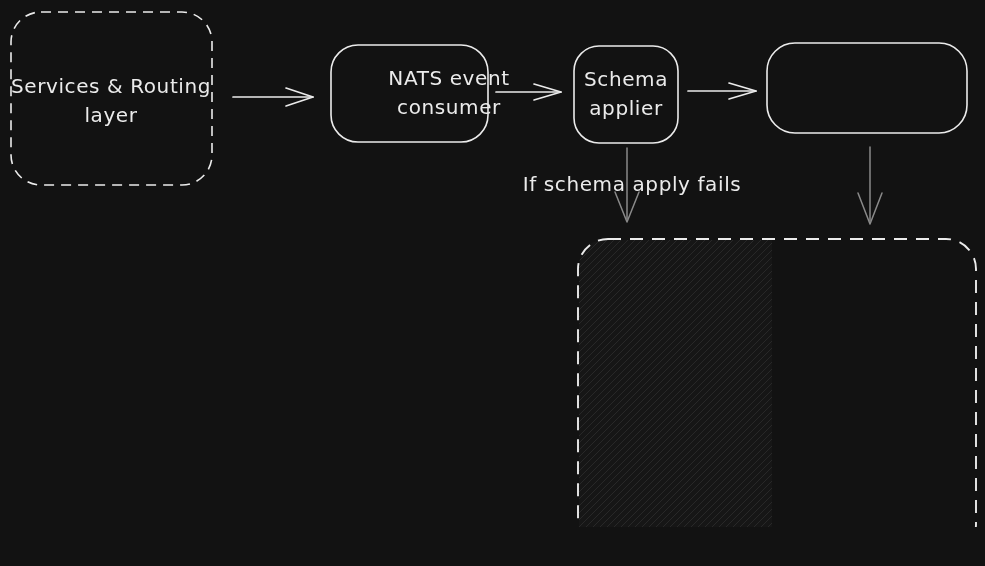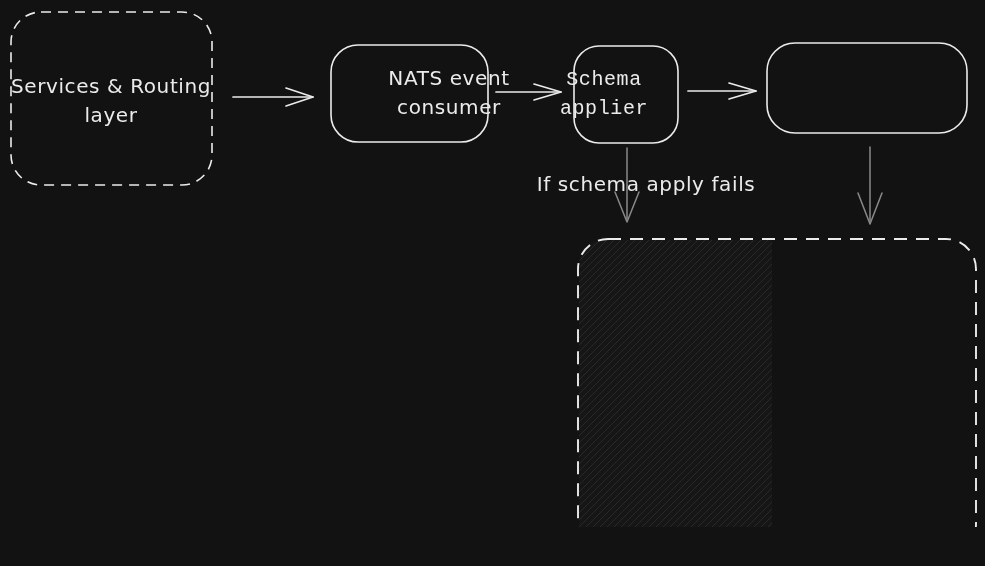--- a/index.html
+++ b/index.html
@@ -121,21 +121,21 @@
 
     <rect class="node-outline dashed-big" x="578" y="239" width="398" height="315" rx="30"></rect>
   </svg>
 
   <div class="label" style="left:111px; top:101px;">Services &amp; Routing
 layer</div>
 
   <div class="label" style="left:409px; top:93px;margin-left:40px;">NATS event
 consumer</div>
 
-  <div class="label" style="left:604px; top:94px;font-family:Liberation Mono, monospace;">Schema
+  <div class="label" style="left:626px; top:94px;">Schema
 applier</div>
 
 
-  <div class="label annotation" style="left:646px; top:184px;text-align:right;">If schema apply fails</div>
+  <div class="label annotation" style="left:632px; top:184px;text-align:right;">If schema apply fails</div>
 
 
 
 </div>
 
 </body></html>

